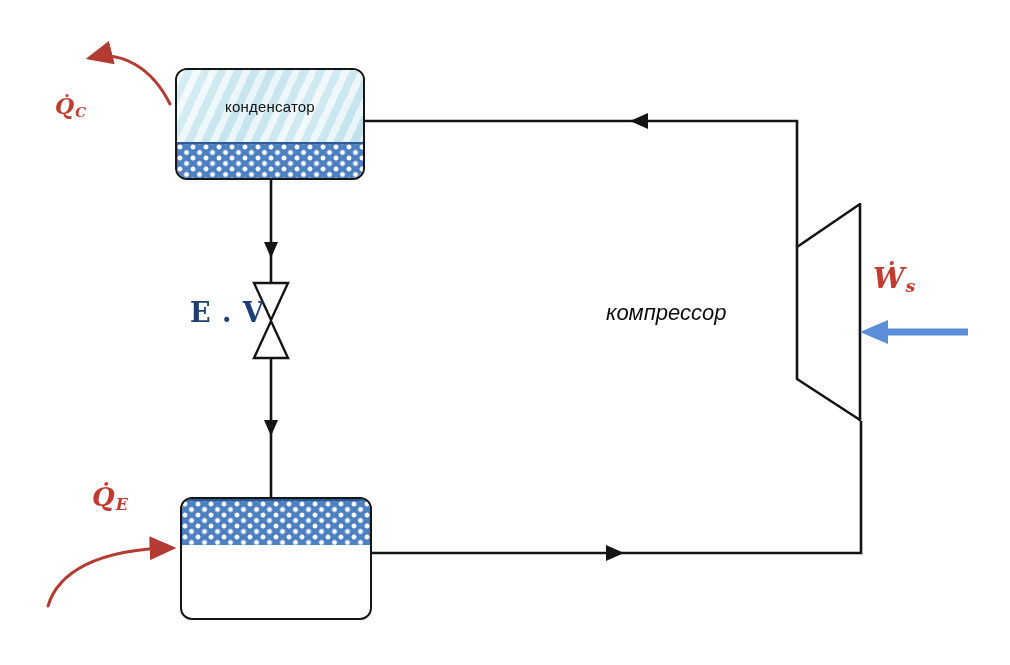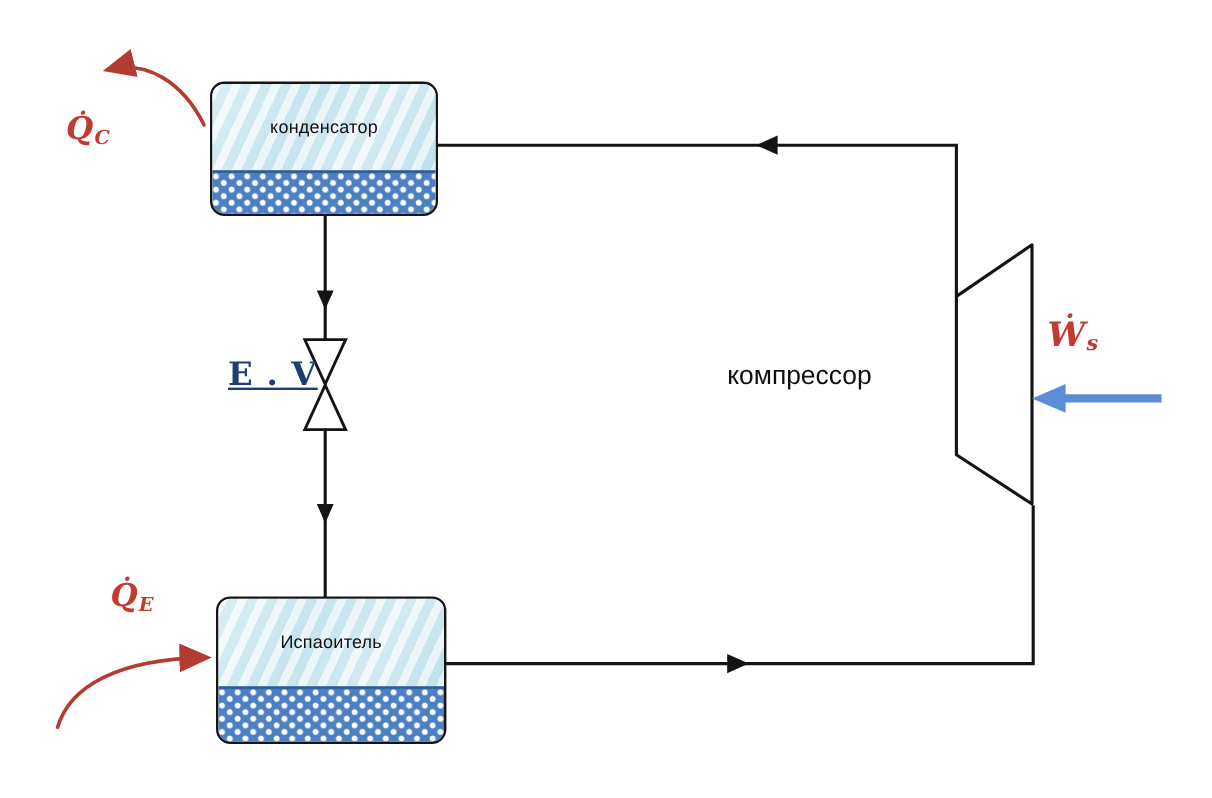--- a/index.html
+++ b/index.html
@@ -52,43 +52,42 @@
   }
   #condenser { left: 175px; top: 68px;  width: 190px; height: 112px; }
   #condenser .tank-band { height: 36px; }
   #evaporator { left: 180px; top: 497px; width: 192px; height: 123px; }
   #evaporator .tank-band { height: 46px; }
 
   
   .label { position: absolute; white-space: nowrap; }
   #compressor-label {
     left: 606px; top: 300px;
-    font-size: 22px; color: #0e0e0e;
+    font-size: 22px; color: #0e0e0e; font-style: italic;
   }
   #ev-label {
     left: 190px; top: 297px;
     font-family: "DejaVu Serif", serif;
     font-weight: bold;
     font-size: 27px;
     color: #1d3e75;
     letter-spacing: 1px;
-    text-decoration: underline;
   }
   .math {
     font-family: "DejaVu Serif", serif;
     font-weight: bold;
     font-style: italic;
     color: #c23b2e;
   }
   .math .sub {
     font-size: 0.62em;
     vertical-align: -0.25em;
     margin-left: 1px;
   }
-  #qc-label { left: 55px;  top: 93px;  font-size: 26px; }
+  #qc-label { left: 55px;  top: 93px;  font-size: 22px; }
   #qe-label { left: 92px;  top: 482px; font-size: 26px; }
   #ws-label { left: 873px; top: 262px; font-size: 28px; }
 </style>
 </head>
 <body>
 
 <div id="canvas">
 
   <svg id="pipes-layer" viewBox="0 0 1010 665" xmlns="http://www.w3.org/2000/svg">
     <defs>
@@ -123,23 +122,20 @@
   </svg>
 
   <div class="tank" id="condenser">
     <div class="tank-top">
       <span class="tank-label">конденсатор</span>
     </div>
     <div class="tank-band"></div>
   </div>
 
   <div class="tank" id="evaporator">
-    <div class="tank-top">
-      <span class="tank-label">Испаоитель</span>
-    </div>
     <div class="tank-band"></div>
   </div>
 
   <div class="label" id="compressor-label">компрессор</div>
 
   <div class="label" id="ev-label">E . V</div>
 
   <div class="label math" id="qc-label">
     <span>Q̇</span><span class="sub">C</span>
   </div>

